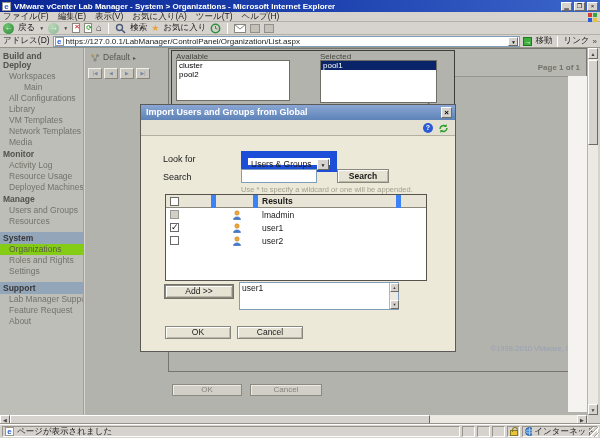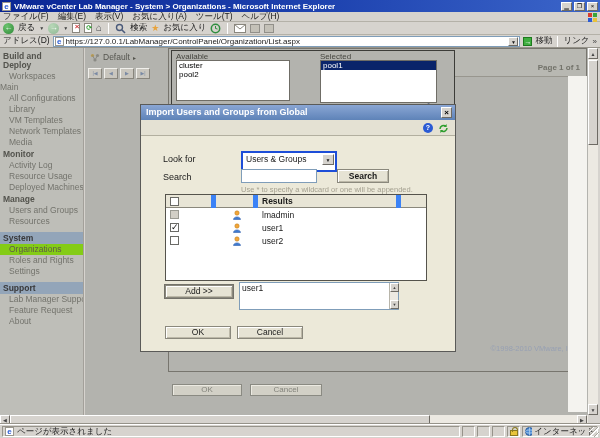--- a/index.html
+++ b/index.html
@@ -44,21 +44,21 @@
   .go-ic{width:9px;height:9px;background:#3fae3f;border:1px solid #1e7a1e;color:#fff;font-size:7px;
     line-height:8px;text-align:center;font-weight:bold;}
   .links-chev{font-size:8px;color:#444;}
 
   
   .sidebar{position:absolute;left:0;top:48px;width:84px;height:367px;background:#bebeb8;
     border-right:1px solid #a3a09a;overflow:hidden;padding-top:2px;}
   .sec-h{font-size:8.5px;font-weight:bold;color:#53534d;padding:2px 18px 1px 3px;line-height:9px;}
   .sec-hl{background:#93a5b9;color:#38383a;margin-top:5px;}
   .s-item{font-size:8.5px;color:#73736c;line-height:9px;padding:1px 2px 1px 9px;white-space:nowrap;}
-  .s-item.ind2{padding-left:0;}
+  .s-item.ind2{padding-left:24px;}
   .s-active{background:#84cc16;color:#5e5a48;}
 
   
   .content{position:absolute;left:85px;top:48px;width:503px;height:367px;background:#b3b3ae;overflow:hidden;}
   .org-sel{position:absolute;left:5px;top:4px;display:flex;align-items:center;gap:3px;color:#55554f;font-size:8.5px;}
   .pager{position:absolute;left:3px;top:20px;display:flex;gap:2px;}
   .pbtn{width:14px;height:11px;background:#c9c6be;border:1px solid;border-color:#f0efeb #88857c #88857c #f0efeb;
     font-size:5px;color:#7a8aa4;text-align:center;line-height:9px;}
   .main-panel{position:absolute;left:83px;top:0;width:419px;height:324px;border:1px solid #77756e;background:#b3b3ae;}
   .lists-panel{position:absolute;left:2px;top:1px;width:284px;height:56px;border:1px solid #3c3c38;}
@@ -101,21 +101,21 @@
     background:linear-gradient(180deg,#8aa6d4,#5e83b8);color:#fff;font-size:9px;font-weight:bold;
     line-height:15px;padding-left:5px;}
   .dlg-close{position:absolute;right:3px;top:2px;width:11px;height:11px;background:#d6d3ce;
     border:1px solid;border-color:#fff #6d6a64 #6d6a64 #fff;font-size:8px;font-weight:bold;line-height:9px;
     text-align:center;color:#000;}
   .dlg-strip{position:absolute;left:0;top:15px;right:0;height:16px;background:#e4e1d3;border-bottom:1px solid #b2af9f;}
   .help-ico{position:absolute;right:22px;top:3px;width:10px;height:10px;border-radius:50%;background:#2a5ad4;
     color:#fff;font-size:7px;font-weight:bold;text-align:center;line-height:10px;}
   .refresh-ico{position:absolute;right:6px;top:3px;width:11px;height:11px;}
   .dlg-label{position:absolute;font-size:9px;color:#1a1a1a;}
-  .dd{position:absolute;left:100px;top:46px;width:96px;height:21px;background:#fff;border:2px solid #1d4ed8;}
+  .dd{position:absolute;left:100px;top:46px;width:96px;height:21px;background:#fff;border:7px solid #1d4ed8;}
   .dd-val{font-size:8.5px;line-height:13px;padding-left:3px;}
   .dd-btn{position:absolute;right:1px;top:1px;width:12px;height:11px;background:#d6d3ce;
     border:1px solid;border-color:#fff #6d6a64 #6d6a64 #fff;font-size:5px;text-align:center;line-height:10px;}
   .txt-input{position:absolute;left:100px;top:64px;width:76px;height:14px;background:#fff;border:1px solid #7f9db9;}
   .dbtn{background:#e6e3d4;border:1px solid #8a887c;box-shadow:inset 1px 1px 0 #fff,inset -1px -1px 0 #bcb8a8;
     font-size:8.5px;text-align:center;color:#1a1a1a;position:absolute;}
   .hint{position:absolute;left:100px;top:80px;font-size:7.5px;color:#a5a191;white-space:nowrap;}
   .rtable{position:absolute;left:24px;top:89px;width:262px;height:87px;background:#fff;border:1px solid #55534c;}
   .t-head{display:flex;height:13px;background:#e8e5d6;border-bottom:1px solid #8a887c;align-items:center;}
   .t-head .c{border-right:5px solid #3b82f6;height:13px;display:flex;align-items:center;padding-left:4px;}

